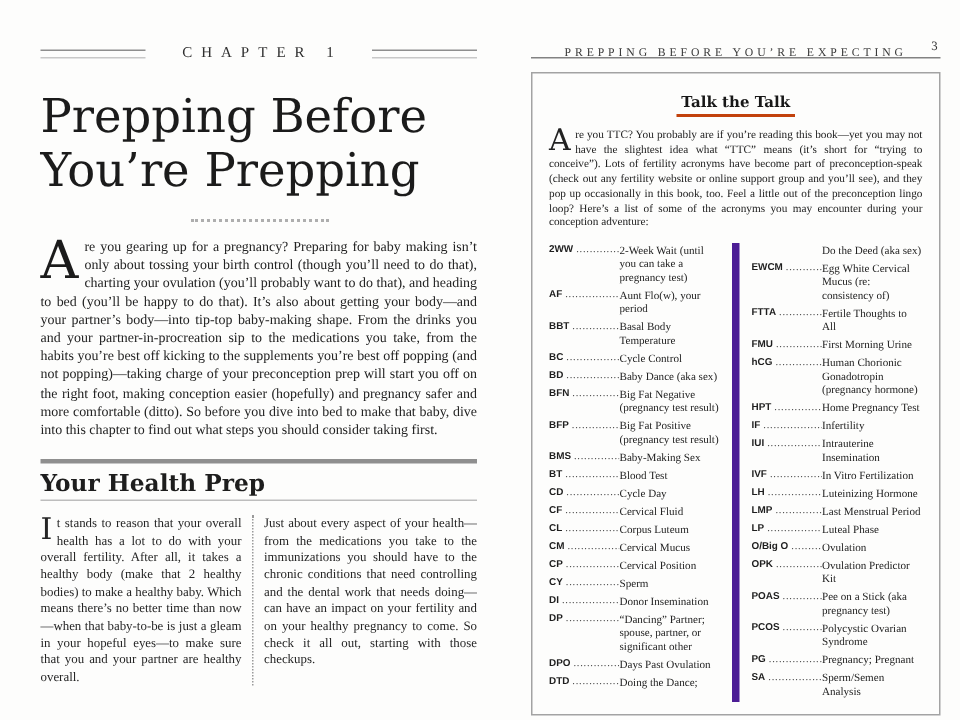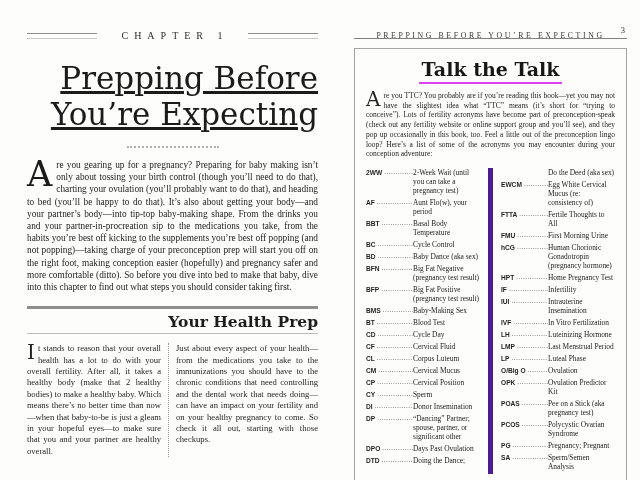--- a/index.html
+++ b/index.html
@@ -8,47 +8,47 @@
     background:#fdfdfc;color:#2b2b2b;
     font-family:"Liberation Serif", serif;
   }
   .spread{display:flex;width:640px;height:480px;}
 
   
   .page-left{width:322px;padding:30px 4px 0 27px;box-sizing:border-box;}
   .chapter-row{display:flex;align-items:center;gap:19px;}
   .double-rule{flex:1;height:4px;border-top:1px solid #8e8e8e;border-bottom:1px solid #c8c8c8;}
   .chapter-label{font-size:10px;letter-spacing:6px;color:#2f2f2f;white-space:nowrap;padding-left:5px;}
-  .title{margin:20px 0 0;text-align:right;font-size:31px;line-height:1.16;font-weight:normal;
-         font-family:"DejaVu Serif", serif;color:#1b1b1b;text-decoration:underline;}
+  .title{margin:20px 0 0;text-align:left;font-size:31px;line-height:1.16;font-weight:normal;
+         font-family:"DejaVu Serif", serif;color:#1b1b1b;}
   .ornament{width:92px;margin:13px auto 11px;border-top:2px dotted #aeaeae;height:0;}
   .intro{margin:0;font-size:9.3px;line-height:12.2px;text-align:justify;color:#222;}
   .dropcap-a{float:left;font-size:35px;line-height:27px;padding:2px 4px 0 0;font-family:"DejaVu Serif",serif;color:#1b1b1b;}
   .section-block{margin-top:13px;}
   .rule-thick{height:3px;background:#8f8f8f;}
   .section-heading{margin:0;font-size:15.5px;font-weight:600;padding:3px 0 2px;color:#1d1d1d;
-                   font-family:"DejaVu Serif",serif;text-align:right;}
+                   font-family:"DejaVu Serif",serif;}
   .rule-thin{border-top:1px solid #bdbdbd;}
   .columns{display:flex;margin-top:9px;}
   .colA{width:141px;padding-right:7px;box-sizing:border-box;}
   .col-divider{border-left:1px dotted #9a9a9a;}
   .colB{flex:1;padding-left:7px;}
   .columns p{margin:0;font-size:8.6px;line-height:11.4px;text-align:justify;color:#252525;}
   .dropcap-i{float:left;font-size:20px;line-height:16px;padding:1px 3px 0 0;font-family:"DejaVu Serif",serif;}
 
   
   .page-right{width:318px;padding:24px 13px 16px 32px;box-sizing:border-box;}
   .running-row{position:relative;text-align:center;height:11px;}
   .running-head{font-size:7.8px;letter-spacing:2.6px;color:#3a3a3a;white-space:nowrap;}
   .page-num{position:absolute;right:2px;top:1px;font-size:8.5px;color:#333;}
   .head-rule{border-top:1px solid #828282;margin-top:3px;}
   .talk-box{margin-top:9px;border:1px solid #a3a3a3;padding:9px 11px 8px;box-sizing:border-box;}
   .box-title-wrap{text-align:center;}
-  .box-title{display:inline-block;font-size:19px;font-weight:700;font-family:"DejaVu Serif",serif;
-             border-bottom:2px solid #d946ef;padding:0 3px 2px;color:#171717;}
+  .box-title{display:inline-block;font-size:10px;font-weight:700;font-family:"DejaVu Serif",serif;
+             border-bottom:2px solid #c2410c;padding:0 3px 2px;color:#171717;}
   .box-intro{margin:7px 0 0;font-size:7.5px;line-height:9.7px;text-align:justify;color:#222;}
   .dropcap-box{float:left;font-size:20px;line-height:15px;padding:1px 3px 0 0;font-family:"DejaVu Serif",serif;}
   .glossary{display:flex;margin-top:9px;}
   .gcol{flex:1;min-width:0;}
   .gcol-1{padding-right:8px;}
   .gcol-2{border-left:5px solid #4c1d95;padding-left:8px;}
   .gentry{display:flex;margin-bottom:3px;}
   .gtermcell{flex:0 0 47px;width:47px;display:flex;overflow:hidden;}
   .gterm{font-family:"Liberation Sans",sans-serif;font-weight:bold;font-size:6.6px;line-height:9px;
          white-space:nowrap;color:#1e1e1e;}
@@ -61,21 +61,21 @@
 
 <div class="spread">
 
   <div class="page-left">
     <div class="chapter-row">
       <span class="double-rule"></span>
       <span class="chapter-label">CHAPTER 1</span>
       <span class="double-rule"></span>
     </div>
 
-    <h1 class="title"><span>Prepping Before</span><br><span>You’re Expecting</span></h1>
+    <h1 class="title"><span>Prepping Before</span><br><span>You’re Prepping</span></h1>
 
     <div class="ornament"></div>
 
     <p class="intro"><span class="dropcap-a">A</span><span>re you gearing up for a pregnancy? Preparing for baby making isn’t only about tossing your birth control (though you’ll need to do that), charting your ovulation (you’ll probably want to do that), and heading to bed (you’ll be happy to do that). It’s also about getting your body—and your partner’s body—into tip-top baby-making shape. From the drinks you and your partner-in-procreation sip to the medications you take, from the habits you’re best off kicking to the supplements you’re best off popping (and not popping)—taking charge of your preconception prep will start you off on the right foot, making conception easier (hopefully) and pregnancy safer and more comfortable (ditto). So before you dive into bed to make that baby, dive into this chapter to find out what steps you should consider taking first.</span></p>
 
     <div class="section-block">
       <div class="rule-thick"></div>
       <h2 class="section-heading">Your Health Prep</h2>
       <div class="rule-thin"></div>
       <div class="columns">

